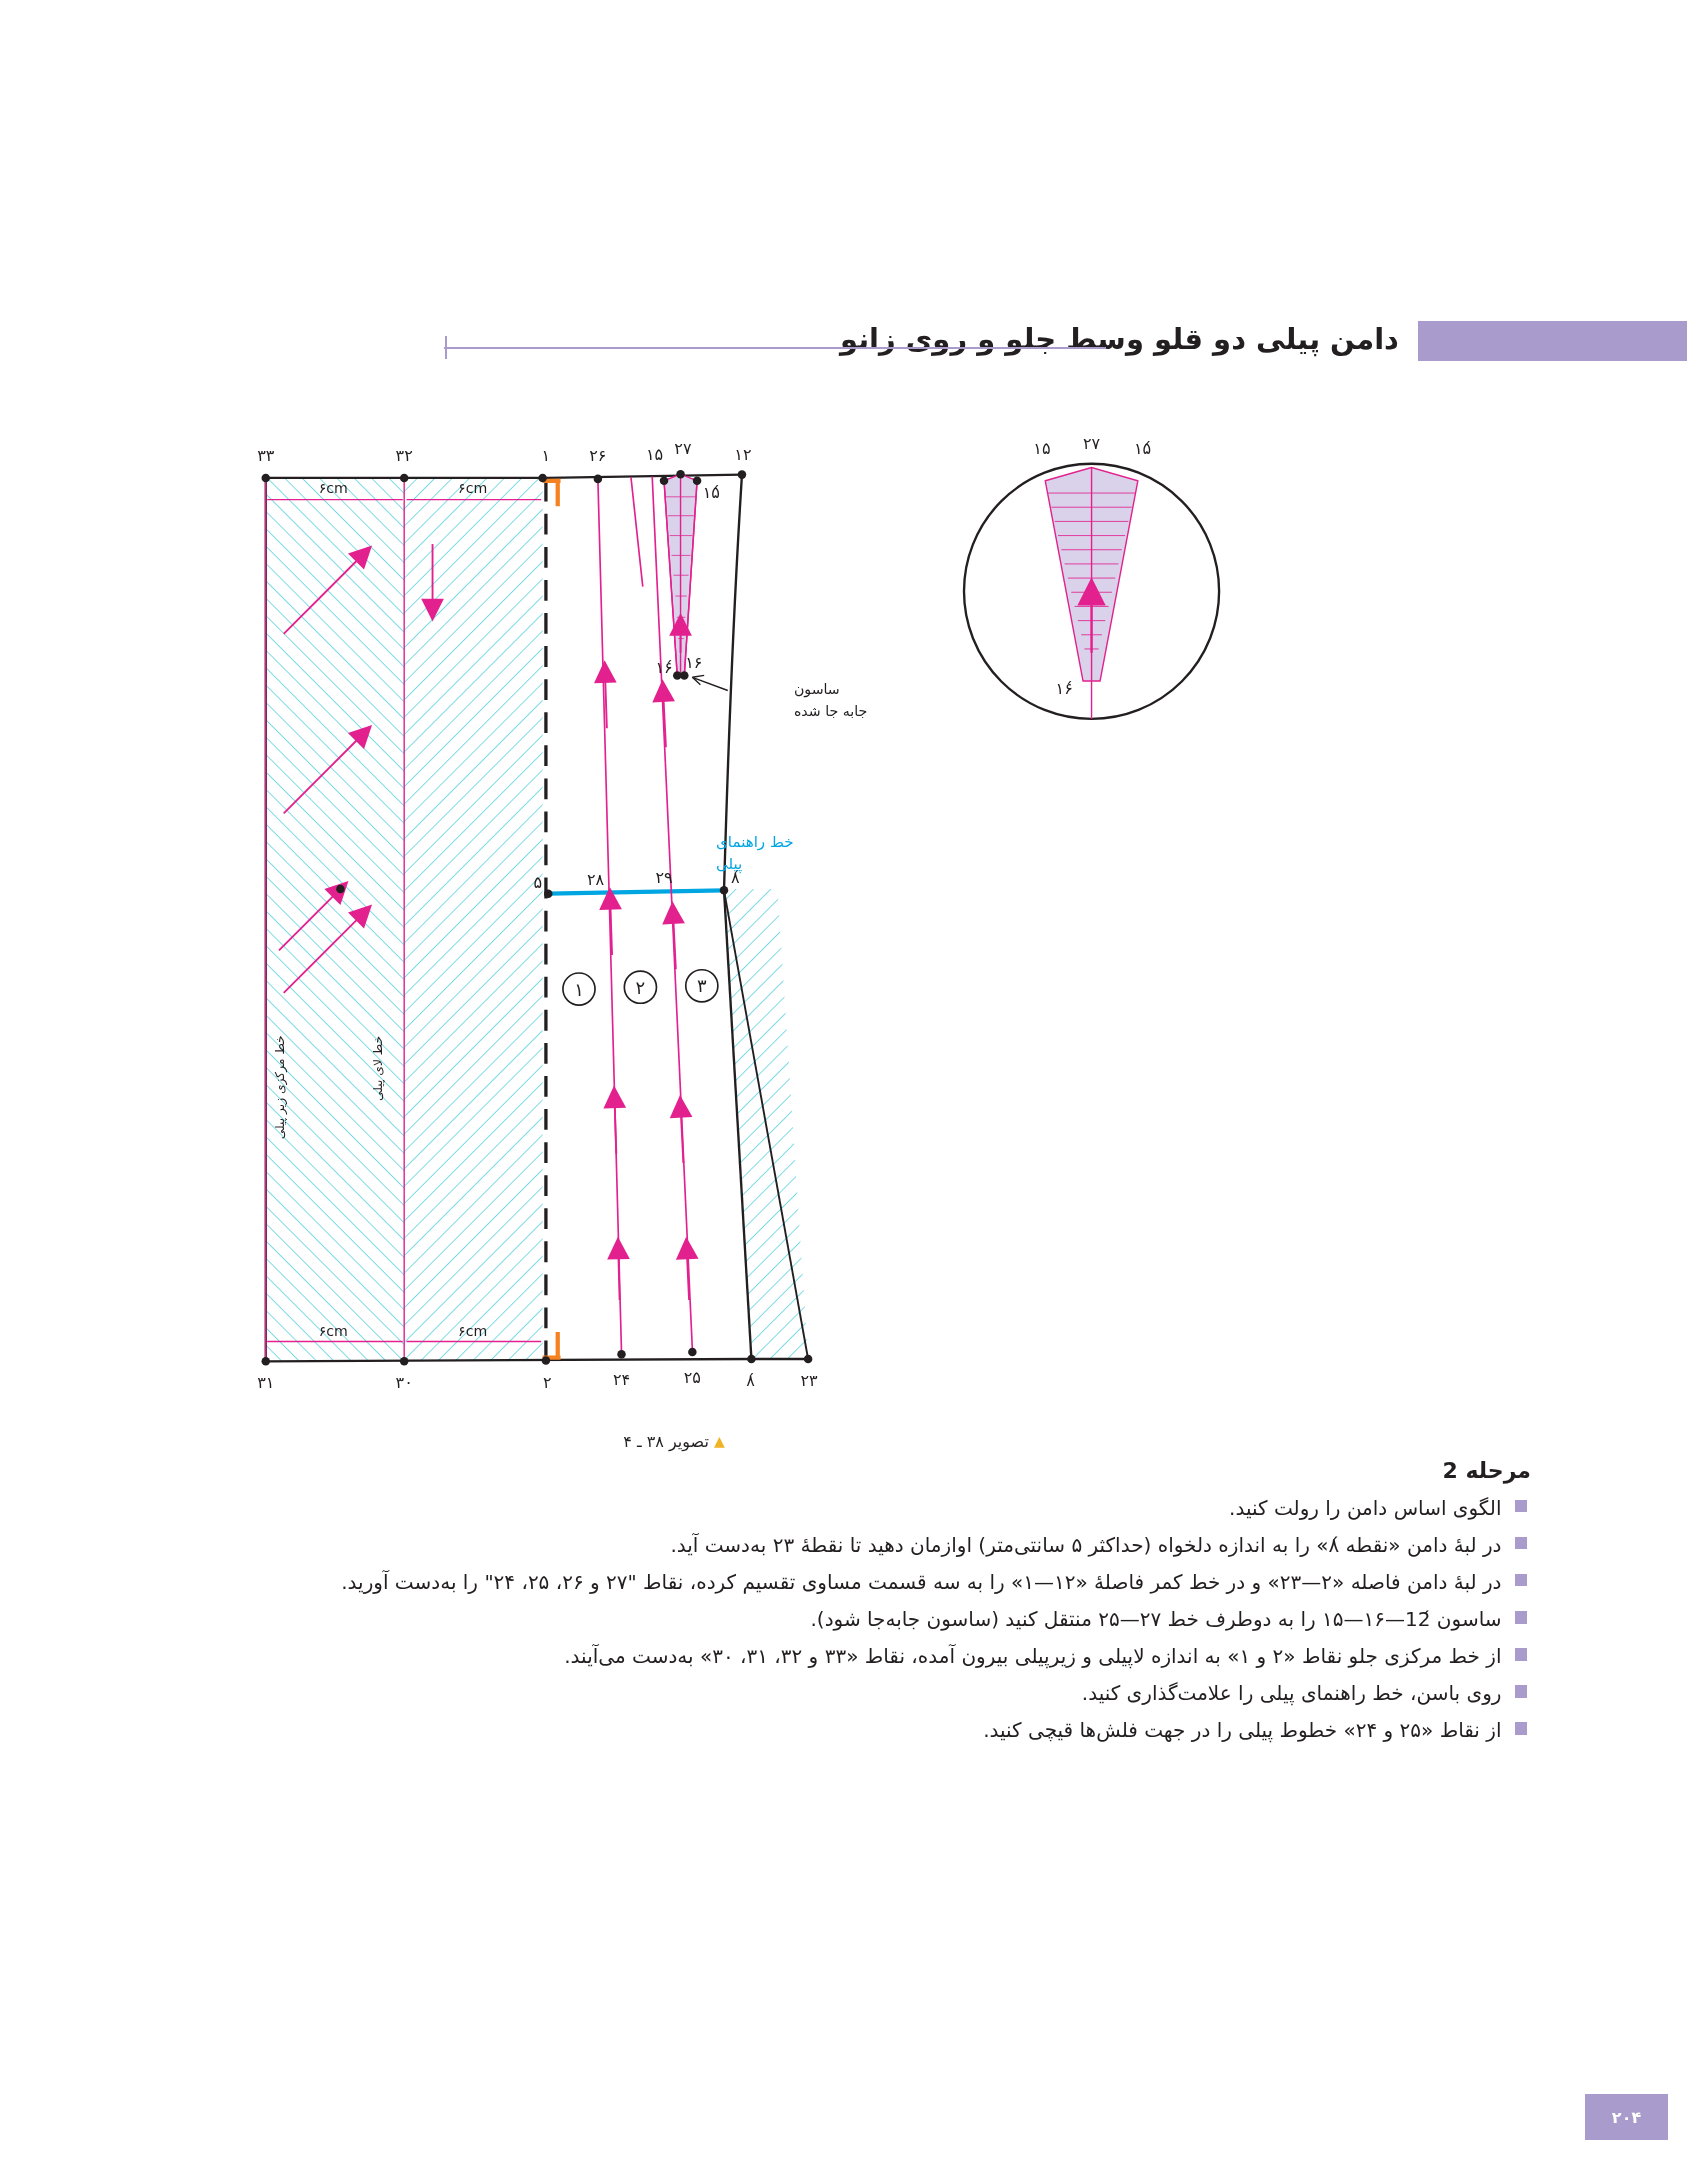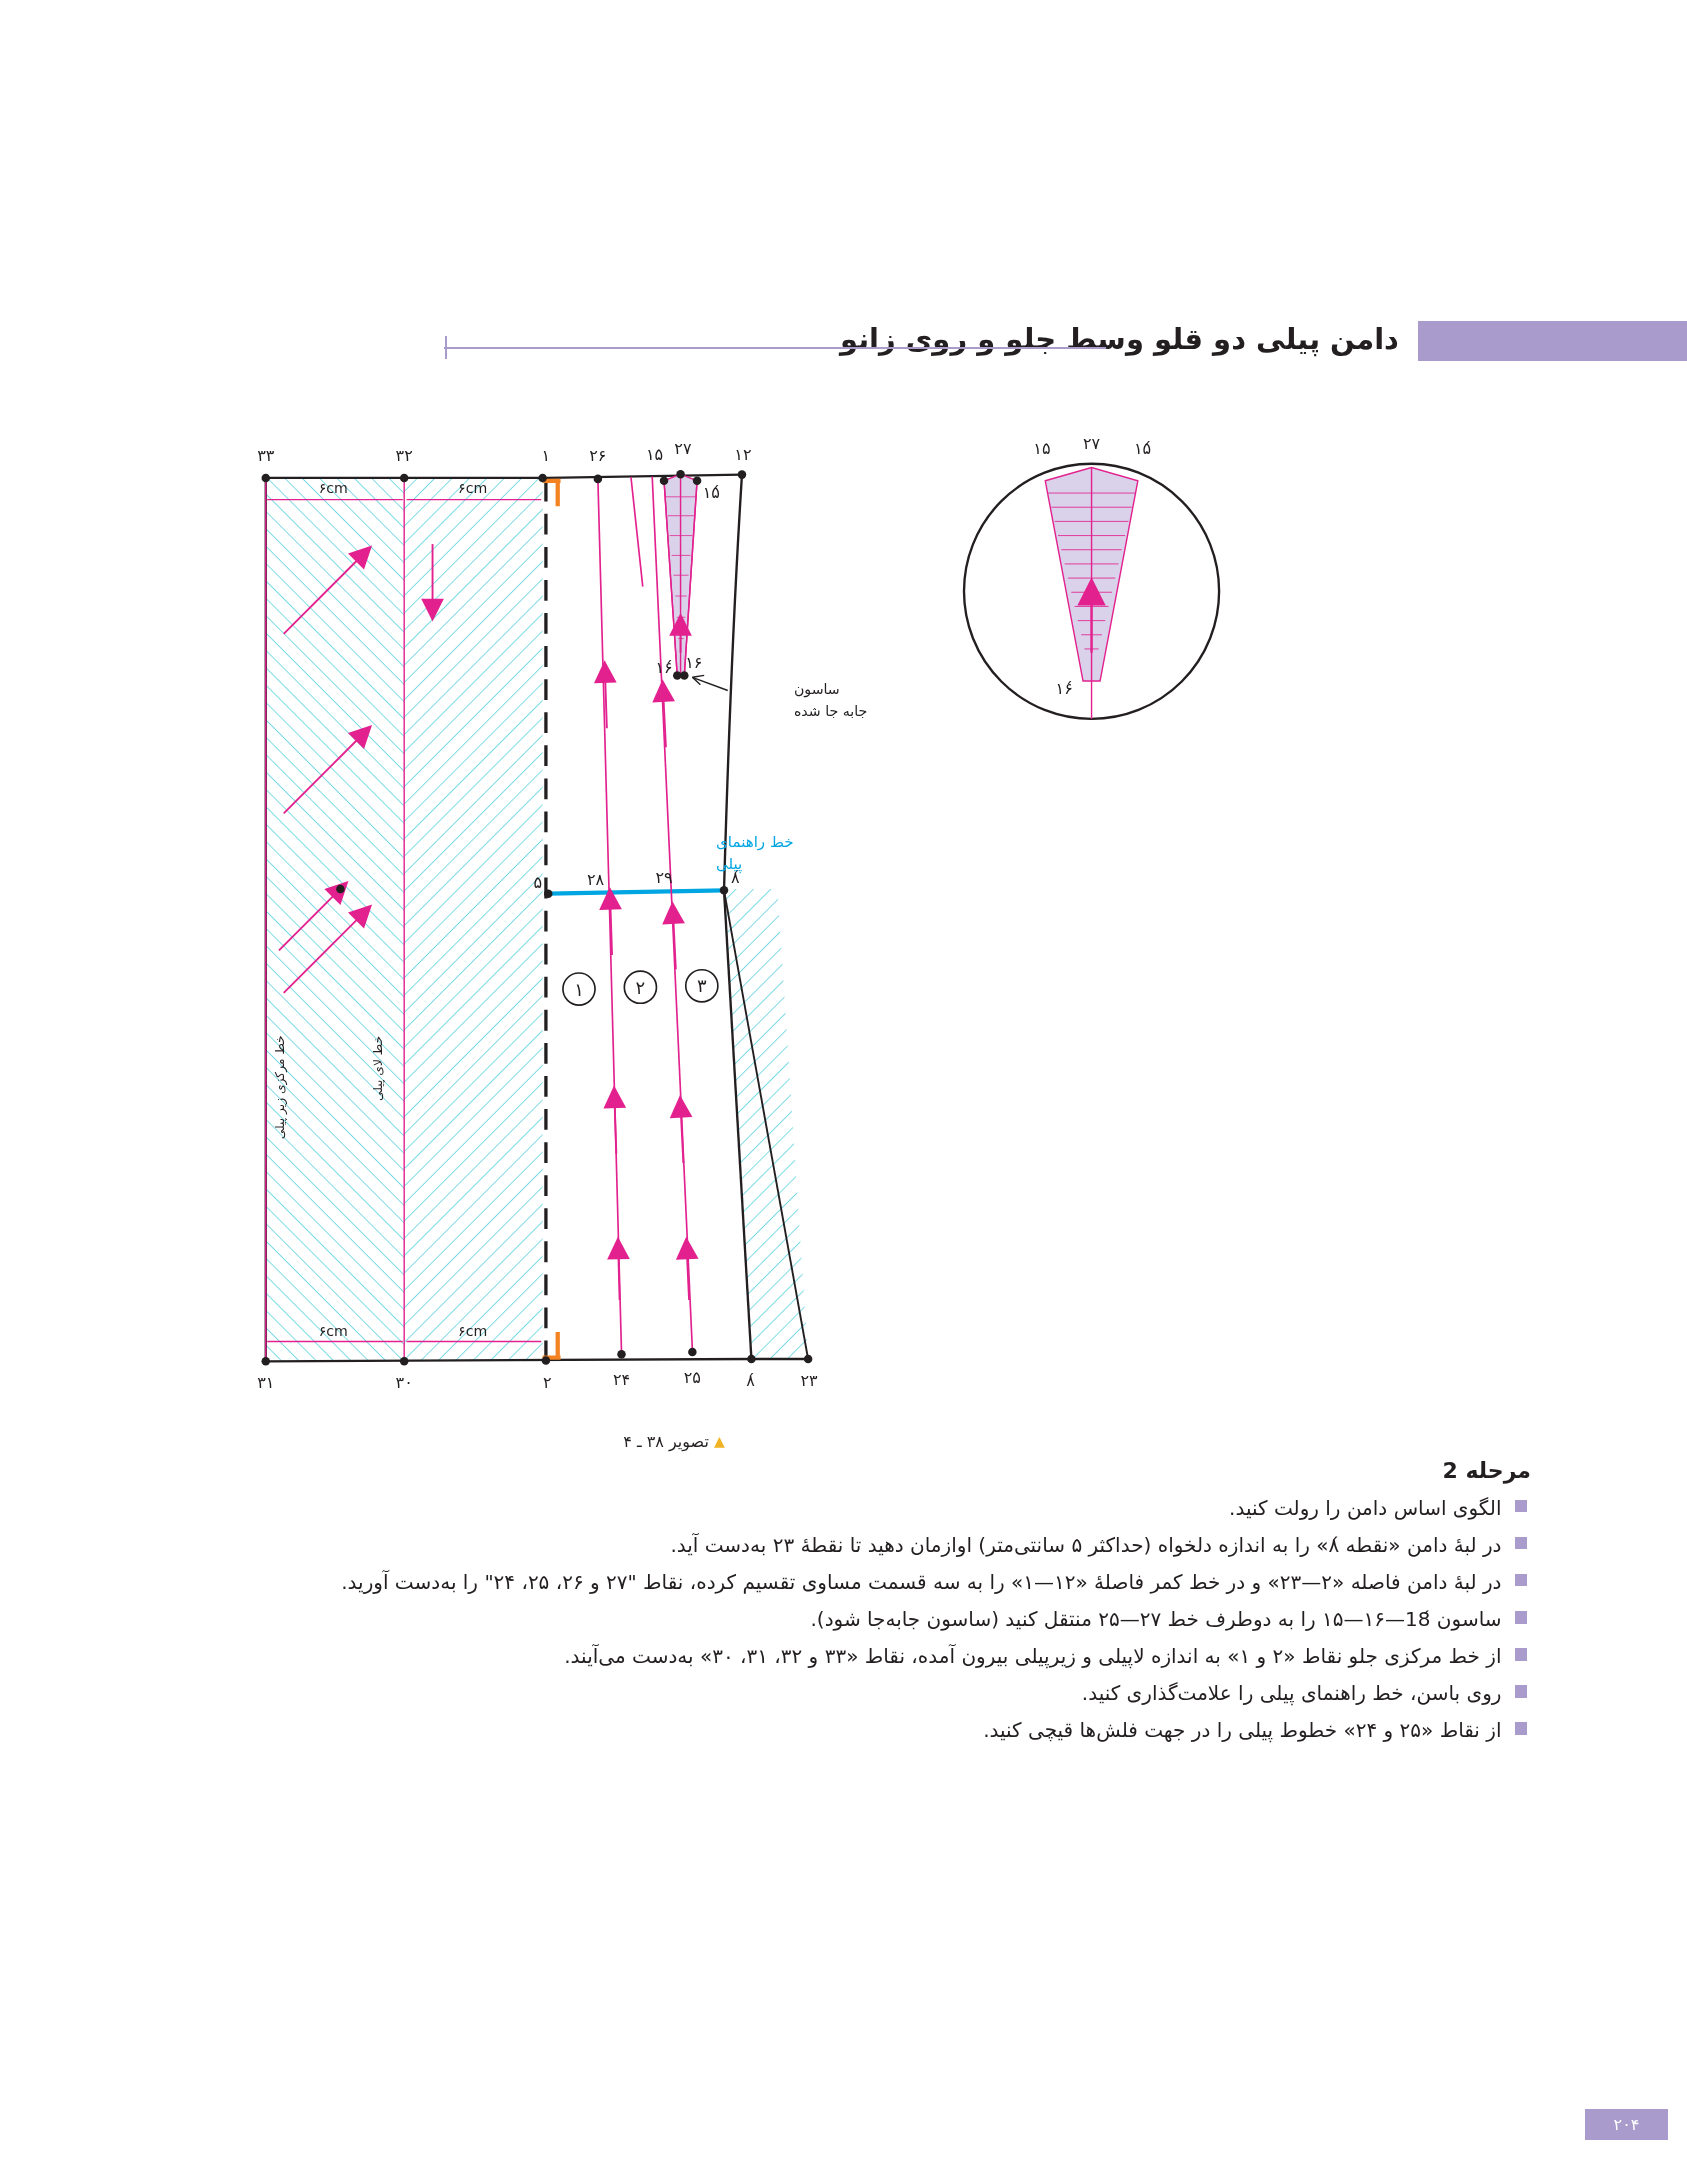--- a/index.html
+++ b/index.html
@@ -18,21 +18,21 @@
   .fig-caption{position:absolute;top:1432px;left:0;width:1348px;text-align:center;font-size:16px;color:#231f20;}
   .fig-caption .tri{color:#f0b323;font-size:14px;vertical-align:0.9px;}
 
   
   .body{position:absolute;top:1458px;right:156px;width:1380px;direction:rtl;text-align:right;}
   .step-title{font-size:22px;font-weight:bold;color:#231f20;margin:0 0 8.5px 0;}
   ul.bullets{list-style:none;margin:4px;padding:0;}
   ul.bullets li{position:relative;font-size:20px;line-height:1.62;color:#231f20;margin-bottom:4.7px;padding-right:25.5px;text-align:justify;text-align-last:right;}
   ul.bullets li .bl{position:absolute;right:0;top:8.5px;width:12.3px;height:12.3px;background:#a99ccd;}
 
-  .pagenum{position:absolute;bottom:43px;right:19px;width:83px;height:31px;background:#a99ccd;color:#ffffff;font-size:16px;font-weight:normal;display:flex;align-items:center;justify-content:center;}
+  .pagenum{position:absolute;bottom:43px;right:19px;width:83px;height:46px;background:#a99ccd;color:#ffffff;font-size:16px;font-weight:bold;display:flex;align-items:center;justify-content:center;}
 
   text{font-family:"DejaVu Sans","Liberation Sans",sans-serif;}
 </style>
 </head>
 <body>
 
 <div class="page">
 
   <div class="hdr-block"></div>
   <div class="hdr-title">دامن پیلی دو قلو وسط جلو و روی زانو</div>
@@ -270,21 +270,21 @@
     <span>تصویر ۳۸ ـ ۴</span>
   </div>
 
   <div class="body">
     <div class="step-title">مرحله 2</div>
     <ul class="bullets">
       <li><span class="bl"></span><span>الگوی اساس دامن را رولت کنید.</span></li>
       <li><span class="bl"></span><span>در لبهٔ دامن «نقطه ۸́» را به اندازه دلخواه (حداکثر ۵ سانتی‌متر) اوازمان دهید تا نقطهٔ ۲۳ به‌دست آید.</span></li>
       <li><span class="bl"></span><span>در لبهٔ دامن فاصله «۲—۲۳» و در خط کمر فاصلهٔ «۱۲—۱» را به سه قسمت مساوی تقسیم کرده، نقاط "۲۷ و ۲۶، ۲۵، ۲۴" را به‌دست آورید.</span></li>
       <li><span class="bl"></span></li>
-      <li><span class="bl"></span><span>ساسون 18́—۱۶—۱۵ را به دوطرف خط ۲۷—۲۵ منتقل کنید (ساسون جابه‌جا شود).</span></li>
+      <li><span class="bl"></span><span>ساسون 12́—۱۶—۱۵ را به دوطرف خط ۲۷—۲۵ منتقل کنید (ساسون جابه‌جا شود).</span></li>
       <li><span class="bl"></span><span>از خط مرکزی جلو نقاط «۲ و ۱» به اندازه لاپیلی و زیرپیلی بیرون آمده، نقاط «۳۳ و ۳۲، ۳۱، ۳۰» به‌دست می‌آیند.</span></li>
       <li><span class="bl"></span><span>روی باسن، خط راهنمای پیلی را علامت‌گذاری کنید.</span></li>
       <li><span class="bl"></span><span>از نقاط «۲۵ و ۲۴» خطوط پیلی را در جهت فلش‌ها قیچی کنید.</span></li>
     </ul>
   </div>
 
   <div class="pagenum">۲۰۴</div>
 </div>
 
 

